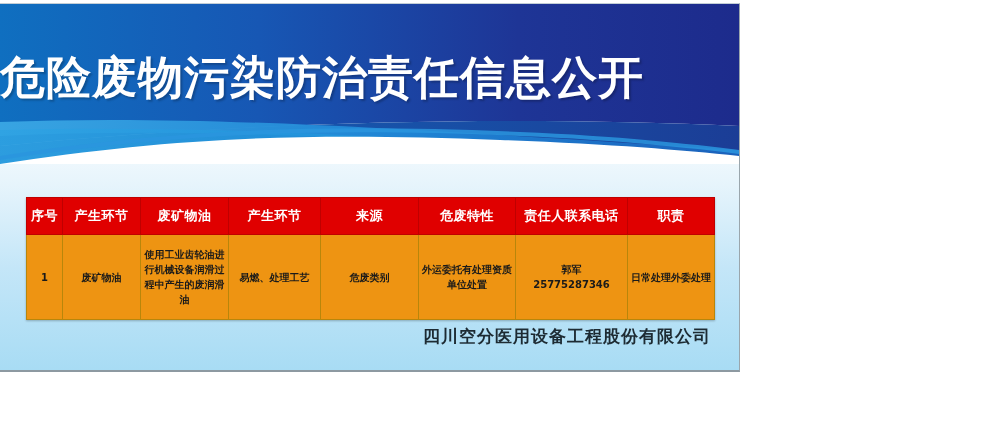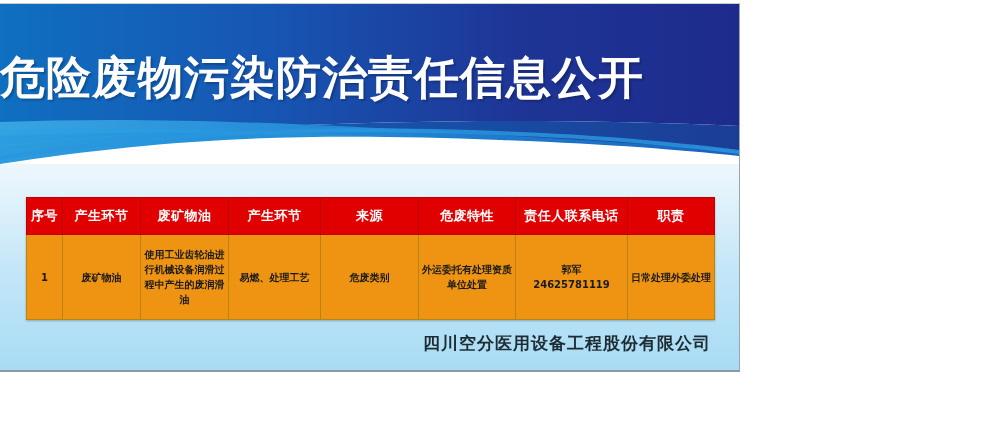--- a/index.html
+++ b/index.html
@@ -104,21 +104,21 @@
   col.c4 { width: 92px;  }
   col.c5 { width: 98px;  }
   col.c6 { width: 97px;  }
   col.c7 { width: 112px; }
   col.c8 { width: 87px;  }
 
   
   .company {
     position: absolute;
     right: 28px;
-    top: 328px;
+    top: 321px;
     font-size: 17px;
     font-weight: bold;
     color: #1d2b33;
     letter-spacing: 1px;
     white-space: nowrap;
     font-family: "DejaVu Sans", "Liberation Sans", sans-serif;
   }
 </style>
 </head>
 <body>
@@ -198,21 +198,21 @@
       <tbody>
         <tr>
           <td>1</td>
           <td>废矿物油</td>
           <td class="narrow-wrap">使用工业齿轮油进行机械设备润滑过程中产生的废润滑油</td>
           <td>易燃、处理工艺</td>
           <td>危废类别</td>
           <td class="narrow-wrap">外运委托有处理资质单位处置</td>
           <td>
             <div>郭军</div>
-            <div>24625781119</div>
+            <div>25775287346</div>
           </td>
           <td>日常处理外委处理</td>
         </tr>
       </tbody>
     </table>
   </div>
 
   <div class="company">四川空分医用设备工程股份有限公司</div>
 
 </div>

